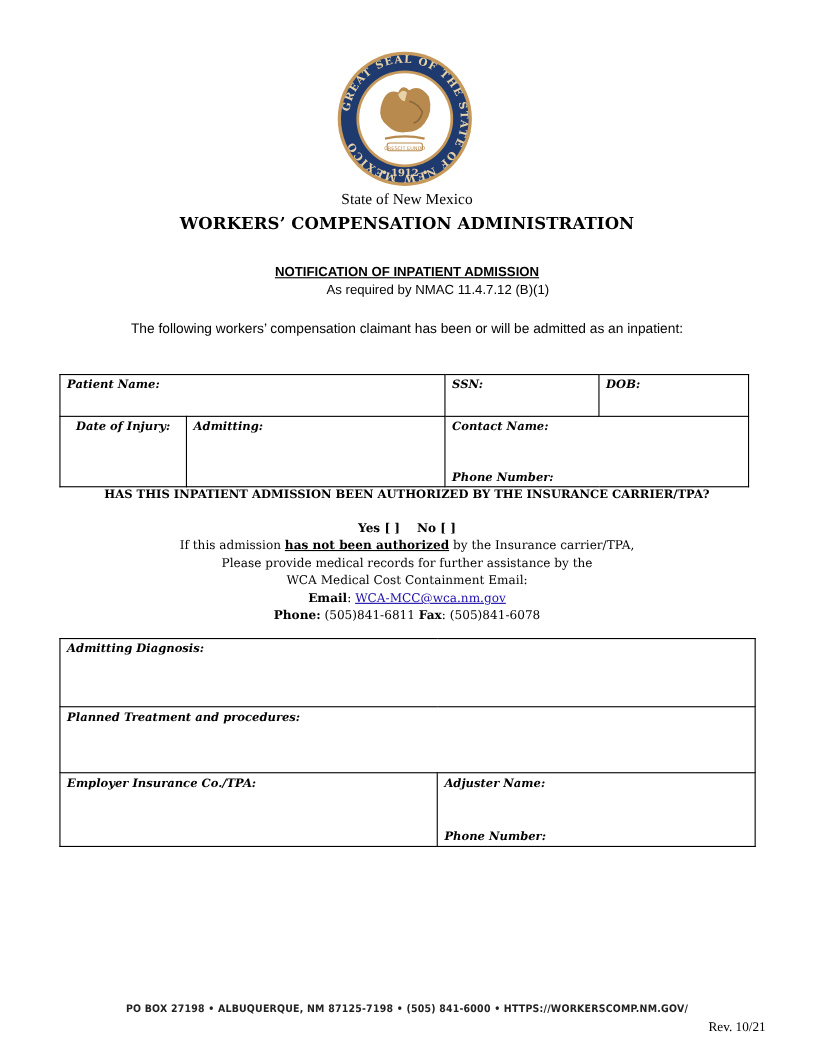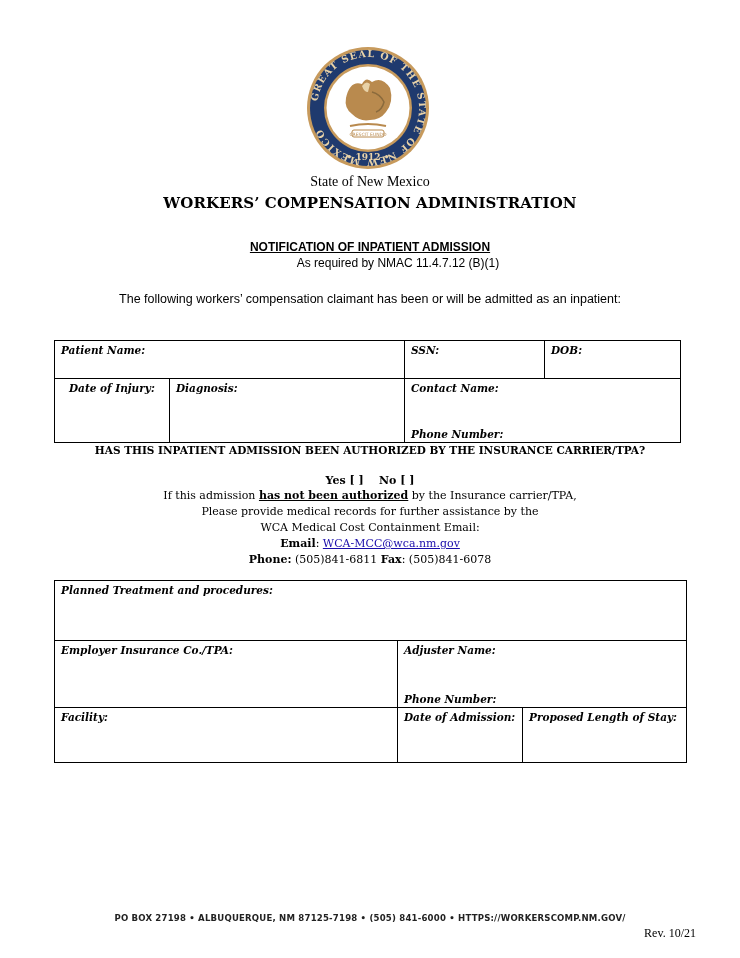--- a/index.html
+++ b/index.html
@@ -70,21 +70,21 @@
     </td>
     <td>
       <span class="lbl">DOB:</span>
     </td>
   </tr>
   <tr style="height:63px;">
     <td style="width:114px;">
       <span class="lbl" style="padding-left:14px;">Date of Injury:</span>
     </td>
     <td style="width:234px;">
-      <span class="lbl">Diagnosis:</span>
+      <span class="lbl">Admitting:</span>
     </td>
     <td colspan="2" class="cell-rel">
       <div style="position:relative; height:63px;">
         <span class="lbl">Contact Name:</span>
         <span class="lbl-bottom">Phone Number:</span>
       </div>
     </td>
   </tr>
 </tbody>
   </table>
@@ -102,44 +102,38 @@
 <div class="abs center info l3">WCA Medical Cost Containment Email:</div>
 <div class="abs center info l4">
   <span class="b">Email</span><span>: </span><a class="email">WCA-MCC@wca.nm.gov</a>
 </div>
 <div class="abs center info l5">
   <span class="b">Phone:</span><span> (505)841-6811 </span><span class="b">Fax</span><span>: (505)841-6078</span>
 </div>
 
 <table class="form" style="left:54px; top:580px; width:633px;">
   <tbody>
+      <tr style="height:62px;">
+    <td colspan="3">
+      <span class="lbl">Admitting Diagnosis:</span>
+    </td>
+  </tr>
   <tr style="height:60px;">
     <td colspan="3">
       <span class="lbl">Planned Treatment and procedures:</span>
     </td>
   </tr>
   <tr style="height:66px;padding-left:48px;">
     <td style="width:342px;">
       <span class="lbl">Employer Insurance Co./TPA:</span>
     </td>
     <td colspan="2">
       <div style="position:relative; height:66px;">
         <span class="lbl">Adjuster Name:</span>
         <span class="lbl-bottom">Phone Number:</span>
       </div>
     </td>
   </tr>
-  <tr style="height:55px;">
-    <td style="width:342px;">
-      <span class="lbl">Facility:</span>
-    </td>
-    <td style="width:124px;">
-      <span class="lbl">Date of Admission:</span>
-    </td>
-    <td>
-      <span class="lbl">Proposed Length of Stay:</span>
-    </td>
-  </tr>
 </tbody>
   </table>
 
 <div class="abs footer">PO BOX 27198  •  ALBUQUERQUE, NM  87125-7198  •  (505) 841-6000  •  HTTPS://WORKERSCOMP.NM.GOV/</div>
 <div class="abs rev">Rev. 10/21</div>
 
 </body></html>

